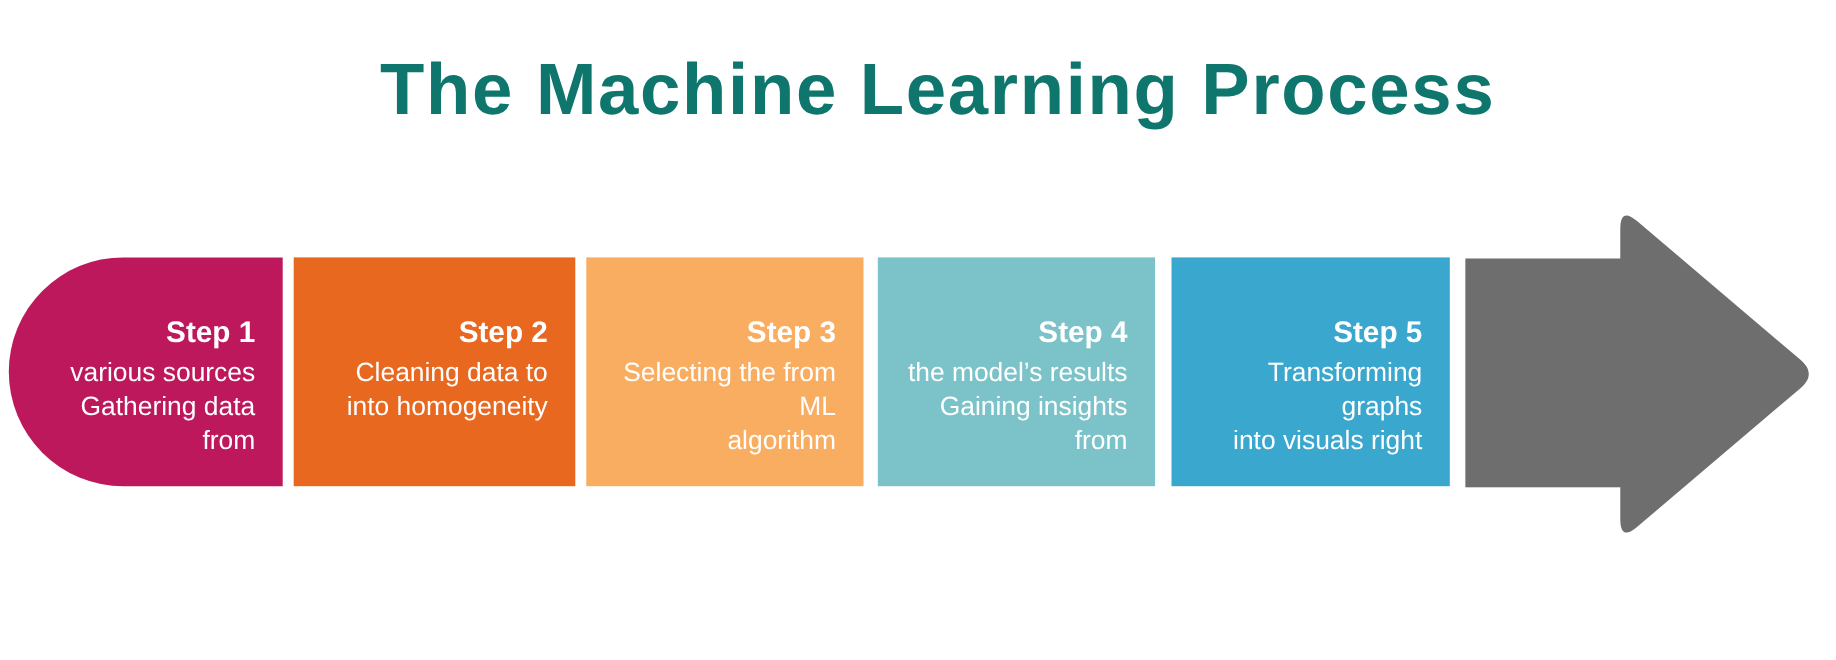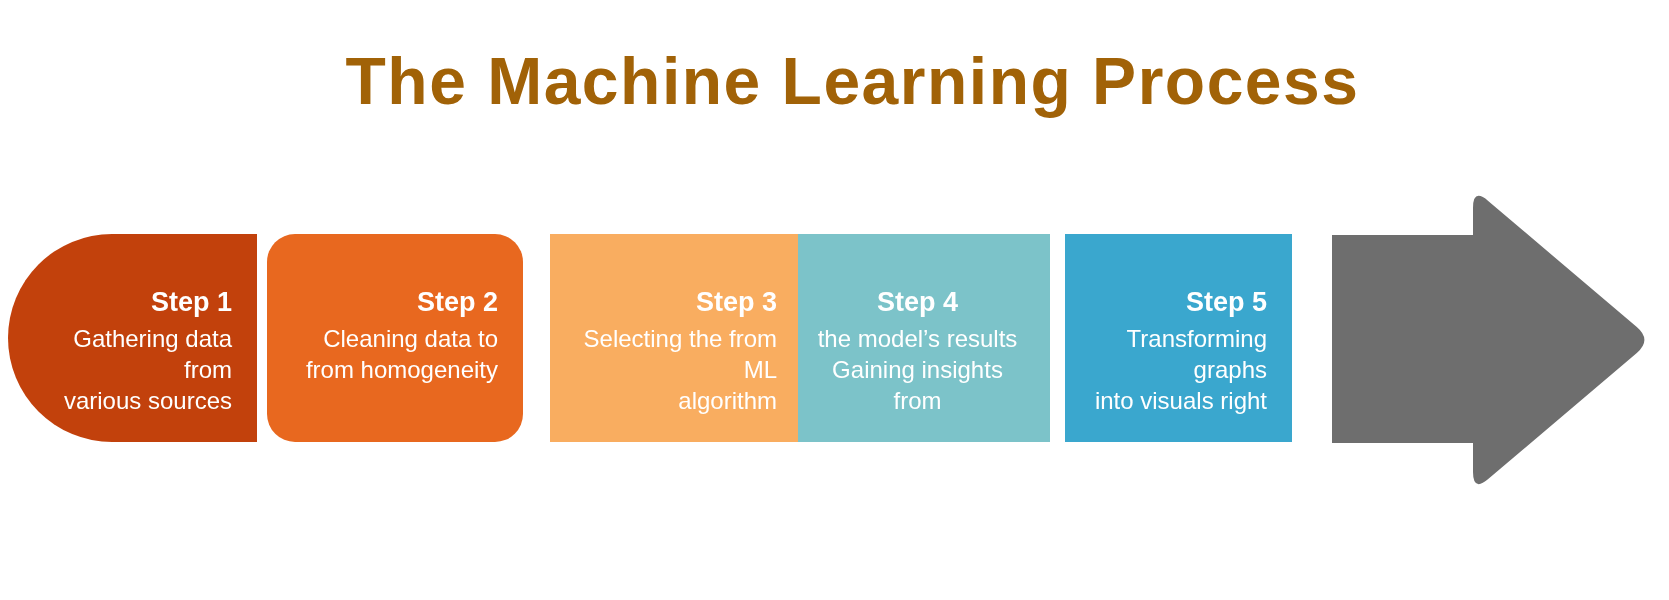--- a/index.html
+++ b/index.html
@@ -24,24 +24,24 @@
   }
   .step {
     position: absolute;
     top: 234px;
     height: 208px;
     color: #ffffff;
     text-align: right;
     padding: 52px 25px 0 12px;
   }
   .step-1 { left: 8px;    width: 249px; border-radius: 104px 0 0 104px; }
-  .step-2 { left: 267px;  width: 256px; border-radius: 28px; }
-  .step-3 { left: 550px;  width: 252px; }
-  .step-4 { left: 798px;  width: 252px; text-align: center; }
-  .step-5 { left: 1065px; width: 227px; }
+  .step-2 { left: 267px;  width: 256px; }
+  .step-3 { left: 533px;  width: 252px; }
+  .step-4 { left: 798px;  width: 252px; }
+  .step-5 { left: 1065px; width: 253px; }
   .step-label {
     font-size: 27px;
     font-weight: bold;
     line-height: 33px;
     margin-bottom: 4px;
   }
   .step-line {
     font-size: 24px;
     line-height: 31px;
   }
@@ -51,32 +51,32 @@
     top: 188px;
     width: 320px;
     height: 304px;
   }
 </style>
 </head>
 <body>
 
 <div class="canvas">
 
-  <div class="title" style="color: #a16207; padding-left: 36px;">The Machine Learning Process</div>
+  <div class="title" style="color: #0f766e; padding-left: 36px;">The Machine Learning Process</div>
 
-  <div class="step step-1" style="background-color: #c2410c;">
+  <div class="step step-1" style="background-color: #be185d;">
     <div class="step-label">Step 1</div>
+    <div class="step-line">various sources</div>
     <div class="step-line">Gathering data from</div>
-    <div class="step-line">various sources</div>
   </div>
 
   <div class="step step-2" style="background-color: rgb(232, 104, 31);">
     <div class="step-label">Step 2</div>
     <div class="step-line">Cleaning data to</div>
-    <div class="step-line">from homogeneity</div>
+    <div class="step-line">into homogeneity</div>
   </div>
 
   <div class="step step-3" style="background-color: rgb(249, 173, 96);">
     <div class="step-label">Step 3</div>
     <div class="step-line">Selecting the from ML</div>
     <div class="step-line">algorithm</div>
   </div>
 
   <div class="step step-4" style="background-color: rgb(124, 195, 201);">
     <div class="step-label">Step 4</div>

